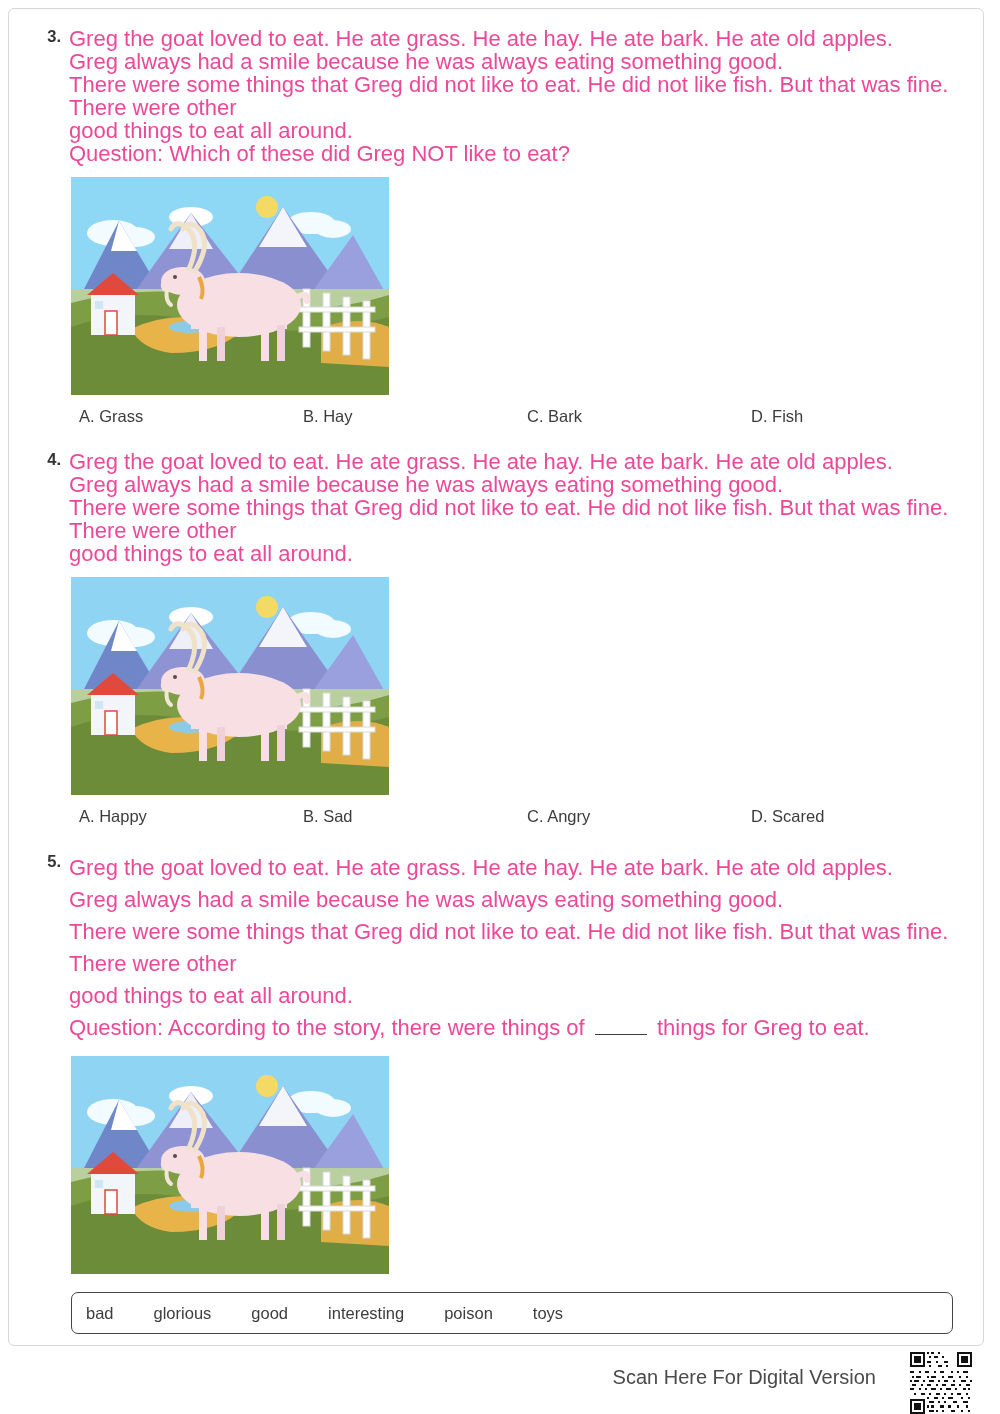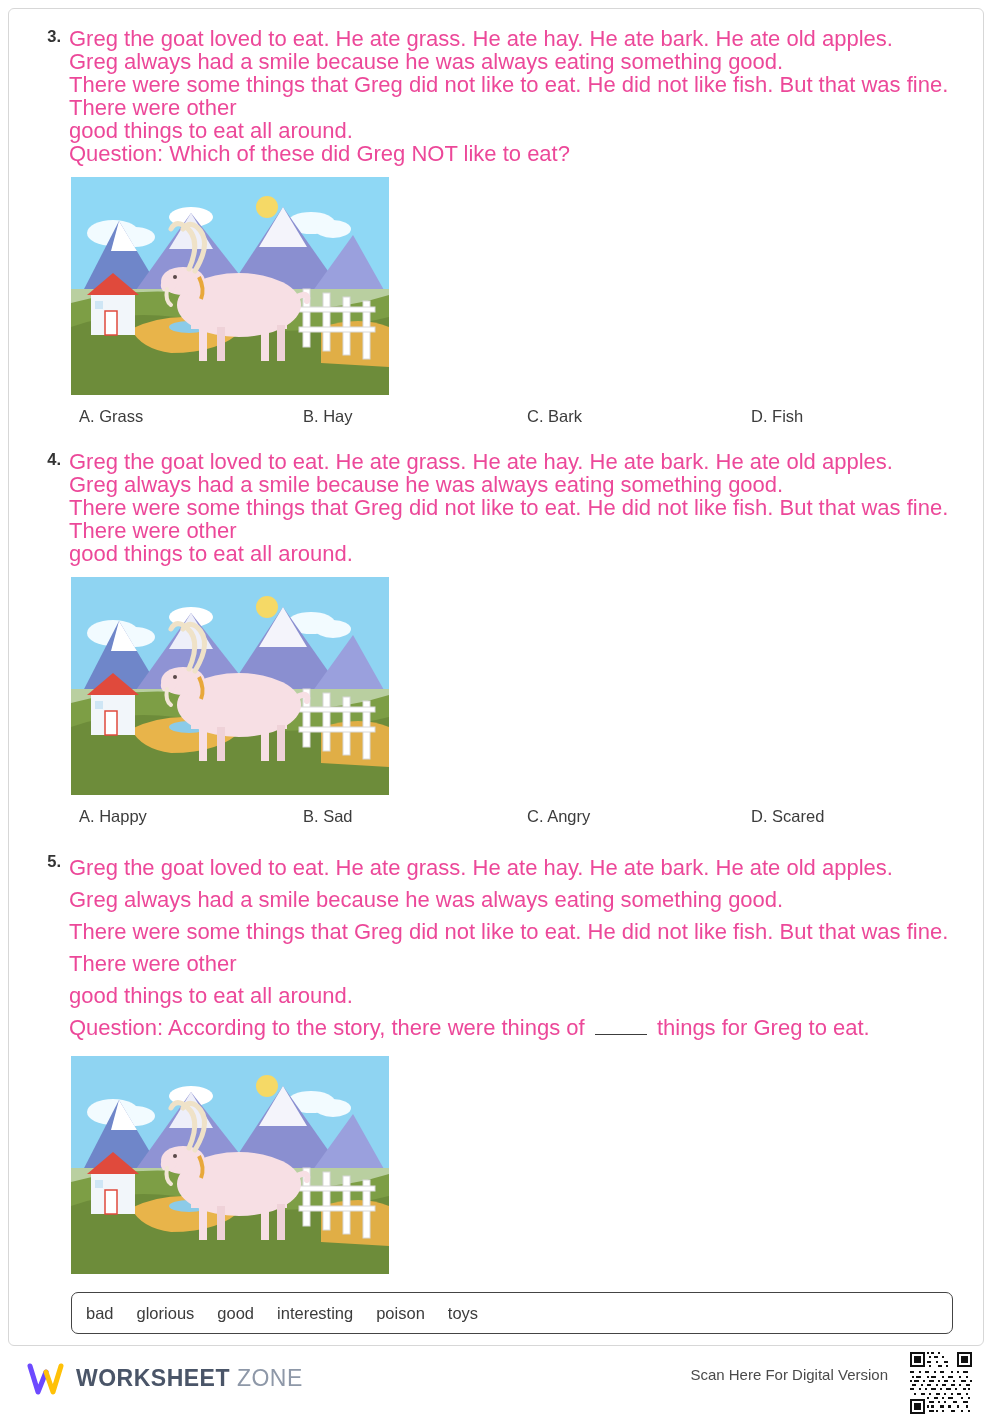--- a/index.html
+++ b/index.html
@@ -88,21 +88,21 @@
   .wordbank {
     margin-top: 18px;
     margin-left: 2px;
     margin-right: 4px;
     border: 1.5px solid #444;
     border-radius: 7px;
     height: 40px;
     display: flex;
     align-items: center;
     padding-left: 14px;
-    gap: 23px;
+    gap: 40px;
     font-size: 16.5px;
     color: #3c3c3c;
   }
   
   .footer {
     position: absolute;
     left: 8px;
     top: 1352px;
     width: 976px;
     height: 58px;
@@ -121,23 +121,23 @@
     position: relative;
   }
   .brand-text {
     font-size: 23px;
     letter-spacing: .5px;
   }
   .brand-text .b1 { color: #4a5568; font-weight: bold; }
   .brand-text .b2 { color: #8e98a8; font-weight: normal; }
   .scan-text {
     position: absolute;
-    right: 96px;
+    right: 108px;
     top: 14px;
-    font-size: 15px;
+    font-size: 20px;
     color: #4a4a4a;
   }
   .qr {
     position: absolute;
     right: 12px;
     top: 0px;
     width: 62px;
     height: 62px;
   }
 
@@ -385,32 +385,20 @@
           <span>poison</span>
           <span>toys</span>
         </div>
       </div>
     </div>
 
   </div>
 </div>
 
 <div class="footer">
-  <div class="brand">
-    <div class="brand-logo">
-      <svg viewBox="0 0 40 40" width="40" height="40">
-        <path d="M4 8 L12 34 L20 14" stroke="#6d4aff" stroke-width="5" fill="none" stroke-linecap="round" stroke-linejoin="round"></path>
-        <path d="M20 14 L27 34 L35 8" stroke="#ffc107" stroke-width="5" fill="none" stroke-linecap="round" stroke-linejoin="round"></path>
-      </svg>
-    </div>
-    <div class="brand-text">
-      <span class="b1">WORKSHEET</span>
-      <span class="b2">ZONE</span>
-    </div>
-  </div>
   <div class="scan-text">Scan Here For Digital Version</div>
   <div class="qr">
     <svg viewBox="0 0 29 29" width="62" height="62" shape-rendering="crispEdges">
       <rect width="29" height="29" fill="#fff"></rect>
       <g fill="#111">
         <rect x="0" y="0" width="7" height="1"></rect>
           <rect x="0" y="6" width="7" height="1"></rect>
         <rect x="0" y="0" width="1" height="7"></rect>
           <rect x="6" y="0" width="1" height="7"></rect>
         <rect x="2" y="2" width="3" height="3"></rect>

